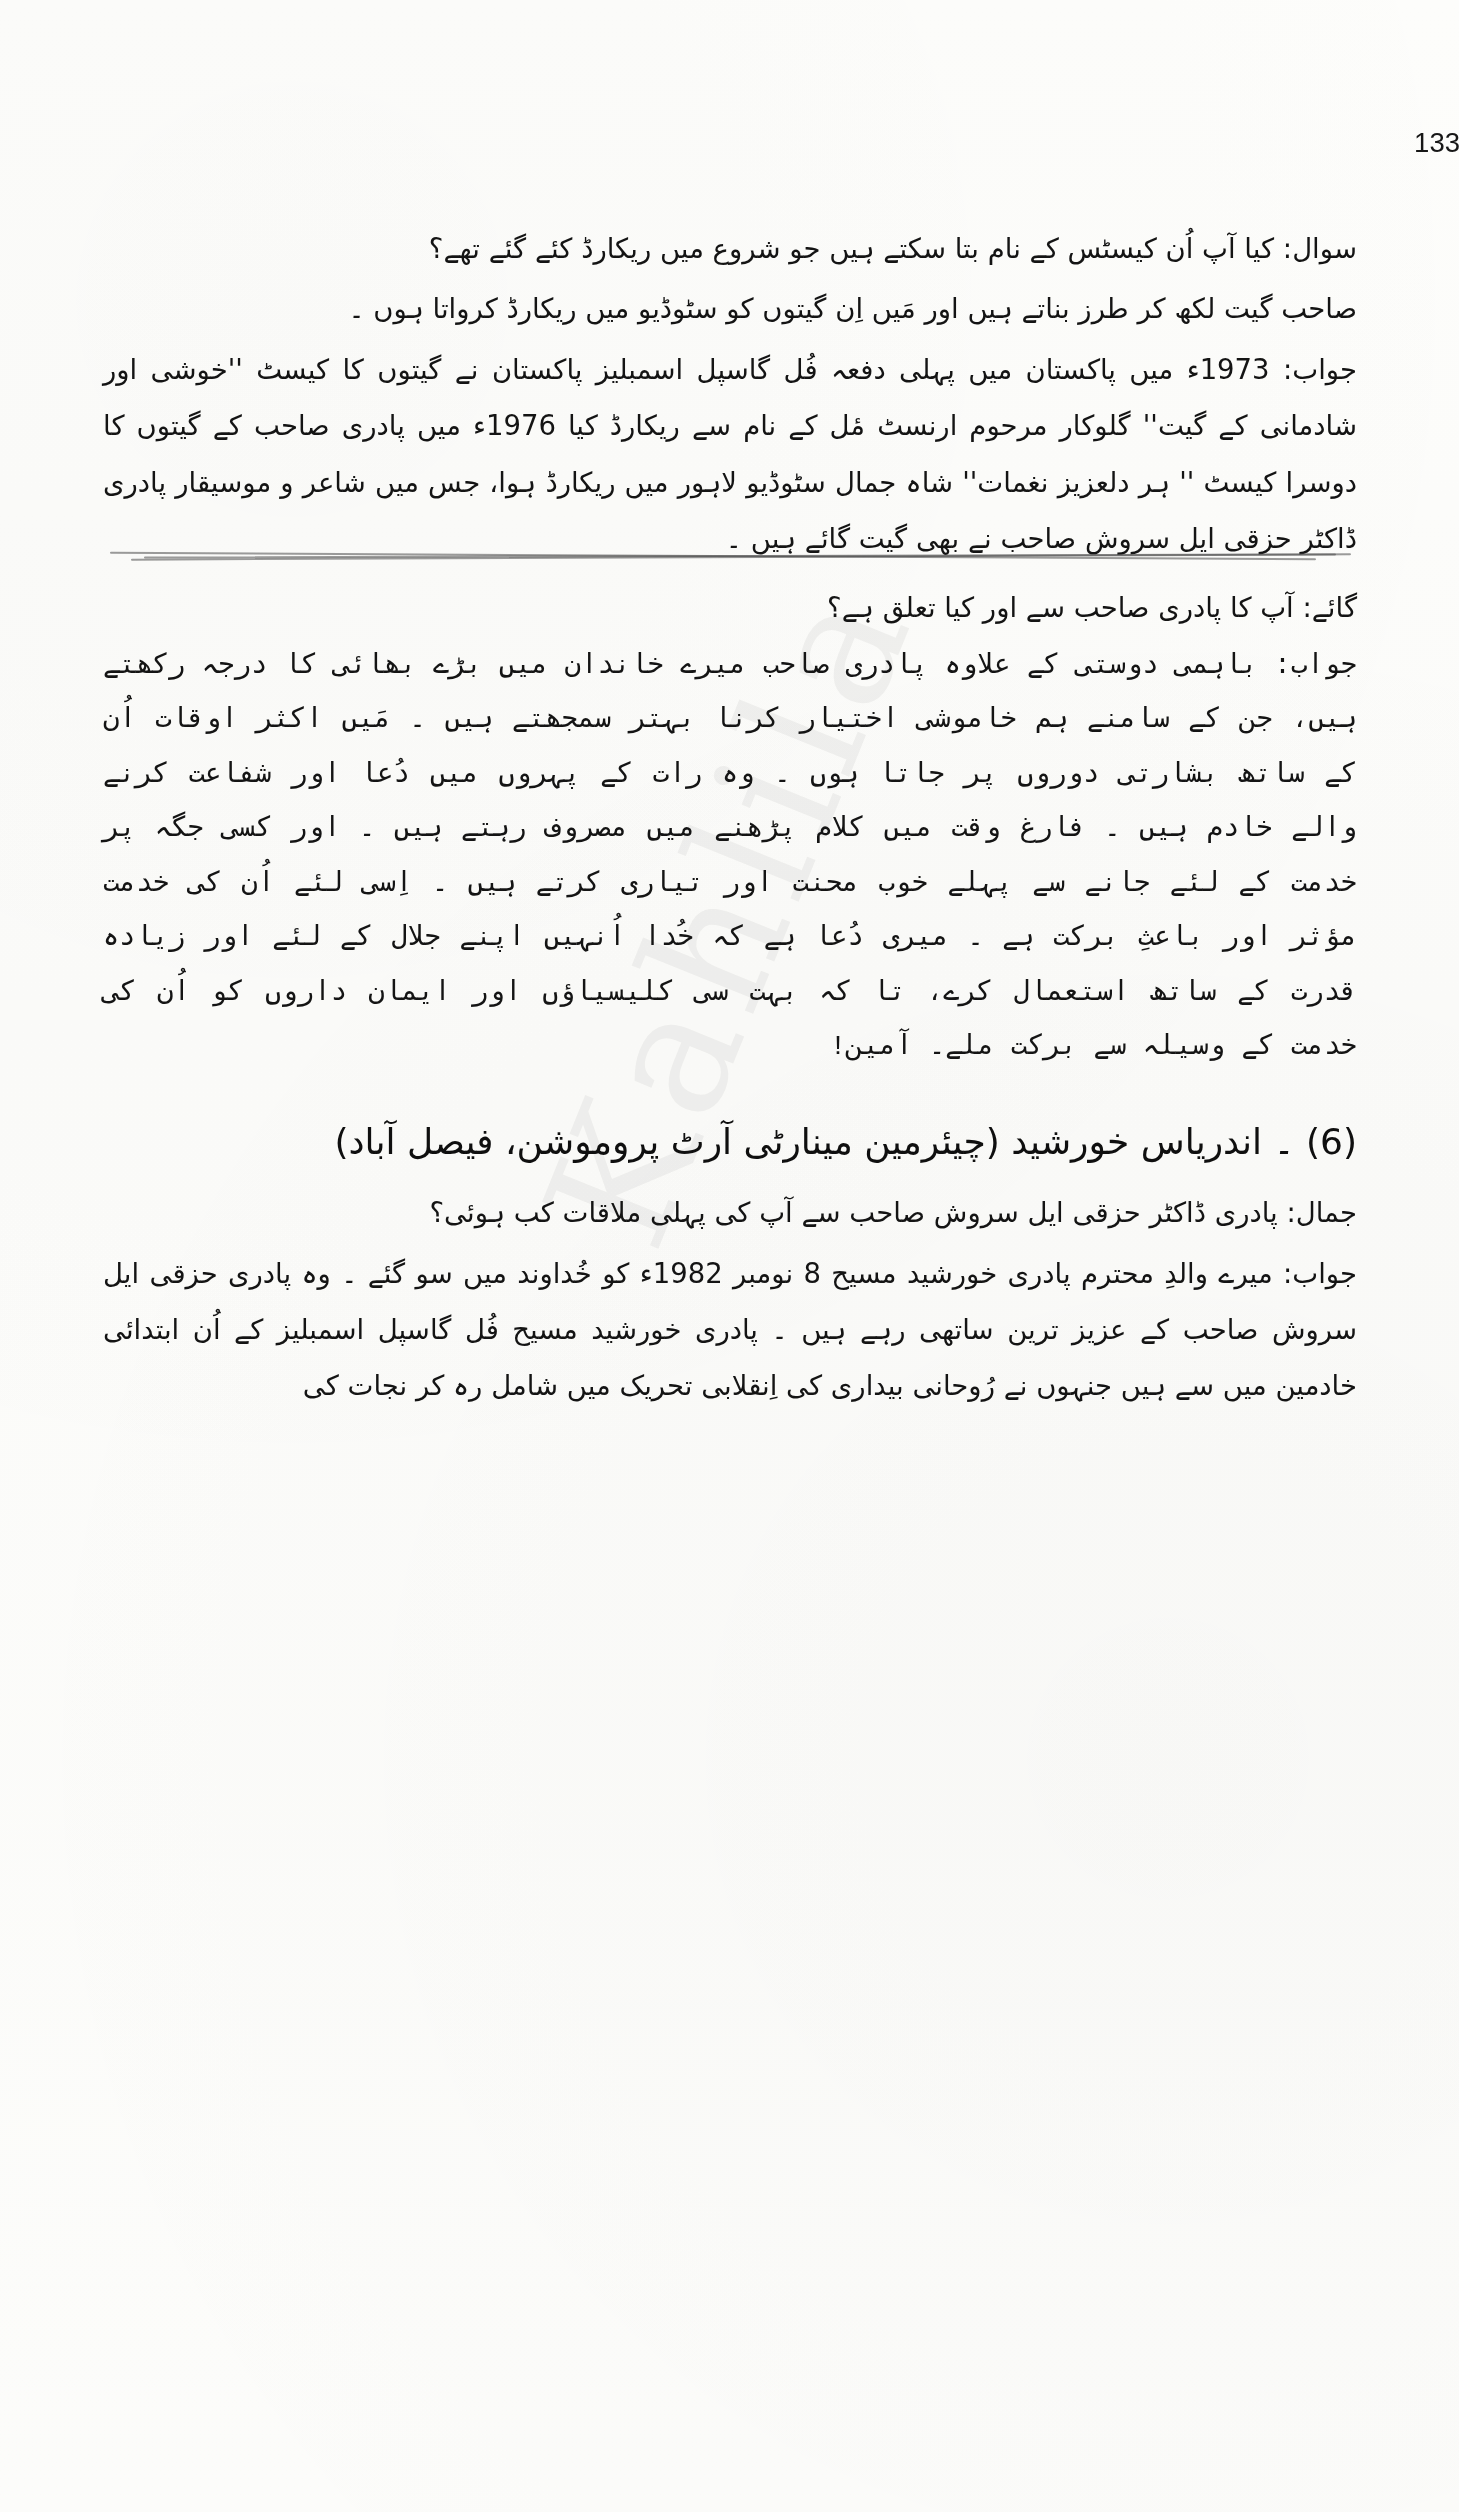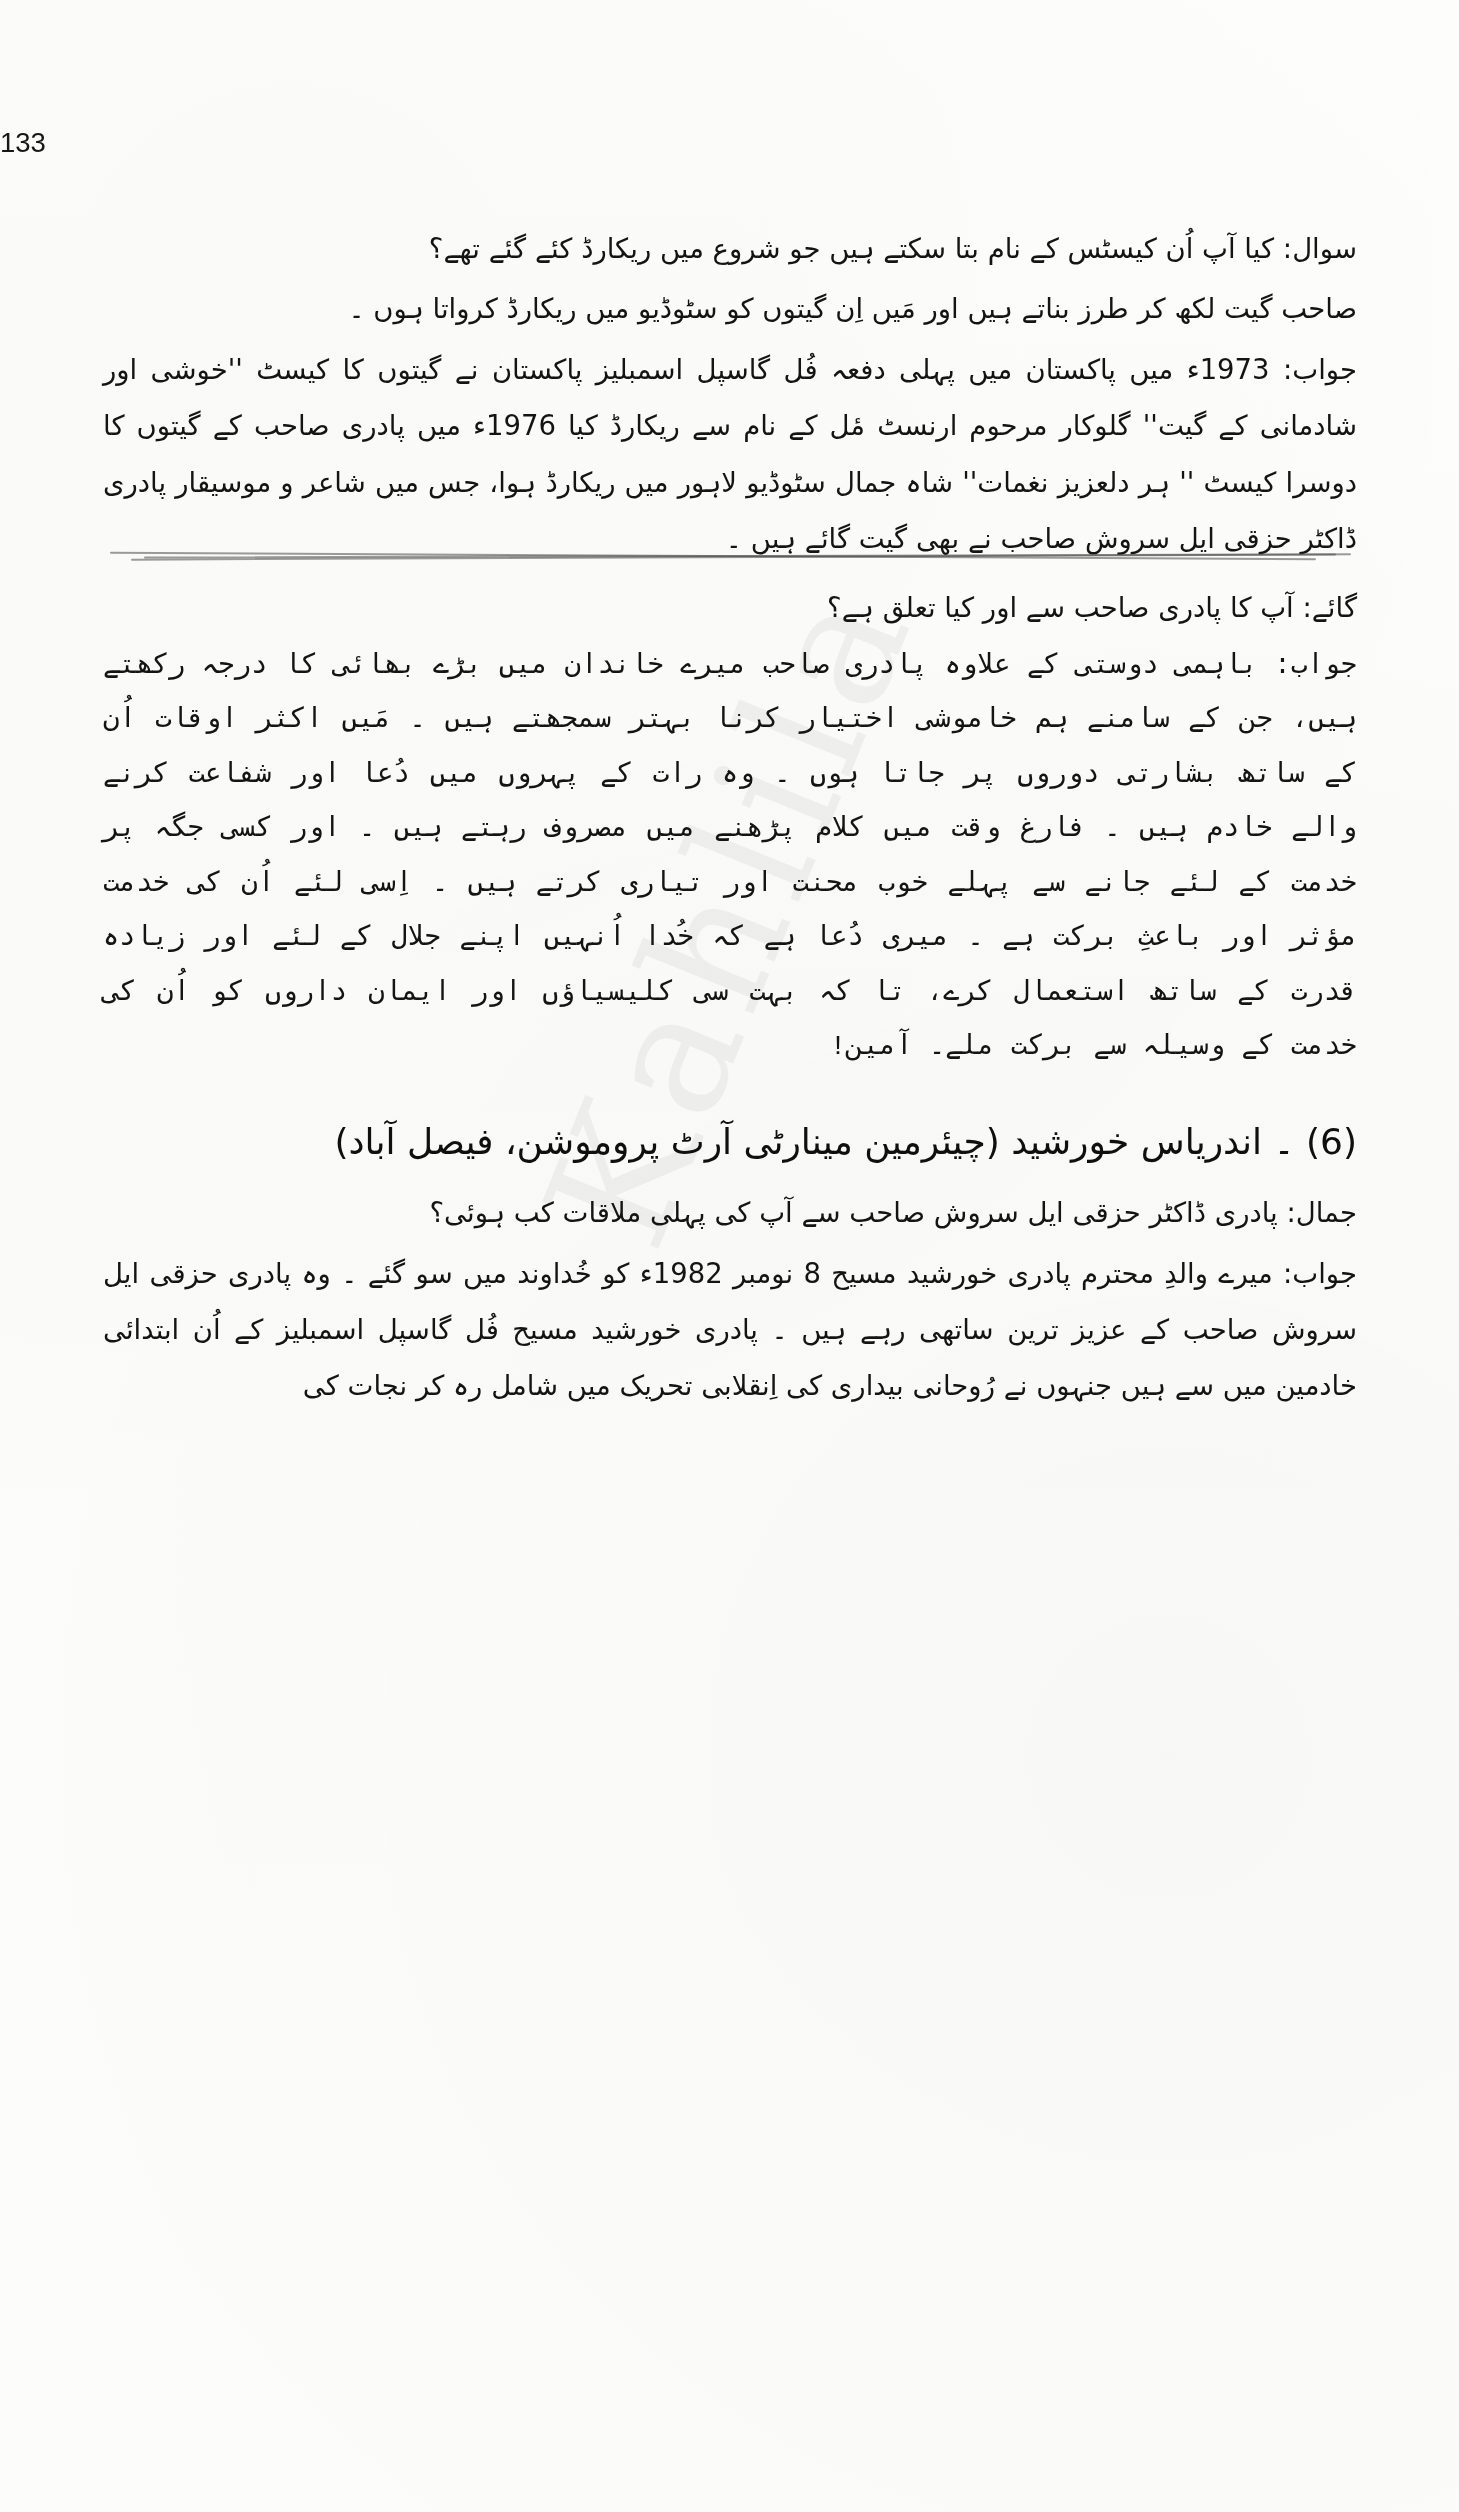--- a/index.html
+++ b/index.html
@@ -42,21 +42,21 @@
     white-space: nowrap;
     user-select: none;
     pointer-events: none;
   }
 
   .page-number {
     position: absolute;
     top: 127px;
     left: 0;
     right: 0;
-    text-align: left;
+    text-align: right;
     font-size: 27.5px;
     font-family: "Liberation Sans", sans-serif;
     color: #171717;
   }
 
   .content {
     position: absolute;
     top: 220px;
     left: 103px;
     right: 103px;

